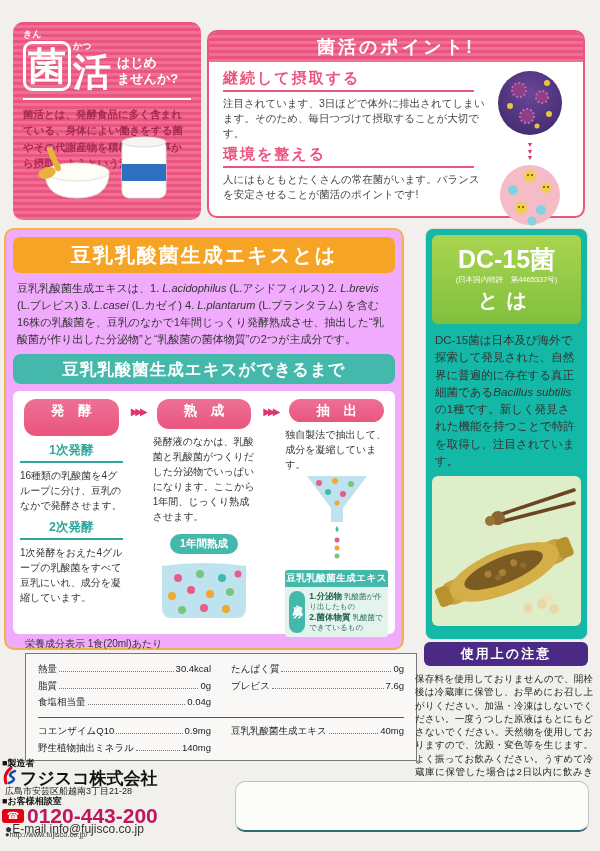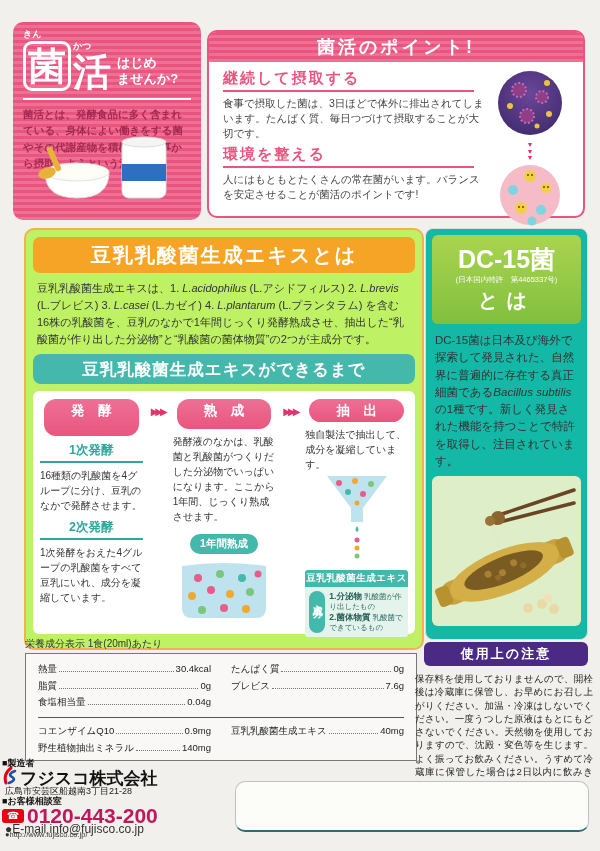--- a/index.html
+++ b/index.html
@@ -41,21 +41,21 @@
   .points-content{display:flex;padding:4px 10px 0 14px;}
   .points-left{flex:1;}
   .point-heading{color:#e9557f;font-weight:bold;font-size:15px;letter-spacing:2px;
     border-bottom:2px solid #e9557f;padding-bottom:2px;margin:3px 0 4px;width:95%;}
   .point-body{font-size:10.5px;color:#444;line-height:1.45;}
   .points-right{width:86px;display:flex;flex-direction:column;align-items:center;padding-top:4px;}
   .dots-arrow{color:#e0356a;font-size:7px;line-height:.95;text-align:center;margin:2px 0;}
 
   
   .extract-card{
-    left:24px;top:228px;width:400px;height:422px;background:#bef264;
+    left:4px;top:228px;width:400px;height:422px;background:#f0abfc;
     border:2px solid #f3b14e;border-radius:10px;box-sizing:border-box;padding:7px;
   }
   .extract-banner{background:#f6a425;border-radius:7px;color:#fff;font-weight:bold;
     font-size:20px;text-align:center;height:36px;line-height:36px;letter-spacing:2px;}
   .extract-body{font-size:11px;color:#333;line-height:1.55;padding:7px 4px 6px;font-weight:500;}
   .it{font-style:italic;}
   .process-banner{background:#44b8ab;border-radius:8px;color:#fff;font-weight:bold;
     font-size:16.5px;text-align:center;height:30px;line-height:30px;letter-spacing:1px;}
   .process-panel{background:#fff;border-radius:6px;margin-top:7px;display:flex;
     padding:8px 3px;box-sizing:border-box;height:243px;}
@@ -153,21 +153,21 @@
         <ellipse cx="10" cy="41" rx="9" ry="5.5" fill="#e8b23a" transform="rotate(-18 10 41)"></ellipse>
       </svg>
     </div>
   </div>
 
   <div class="abs points-card">
     <div class="points-banner">菌活のポイント!</div>
     <div class="points-content">
       <div class="points-left">
         <div class="point-heading">継続して摂取する</div>
-        <div class="point-body">食事で摂取した菌は、3日ほどで体外に排出されてしまいます。たんぱく質、毎日つづけて摂取することが大切です。</div>
+        <div class="point-body">注目されています、3日ほどで体外に排出されてしまいます。そのため、毎日つづけて摂取することが大切です。</div>
         <div class="point-heading">環境を整える</div>
         <div class="point-body">人にはもともとたくさんの常在菌がいます。バランスを安定させることが菌活のポイントです!</div>
       </div>
       <div class="points-right">
         <span>
           <svg width="66" height="66" viewBox="0 0 66 66">
             <defs>
               <radialGradient id="pg" cx="50%" cy="35%" r="75%">
                 <stop offset="0%" stop-color="#6b4699"></stop>
                   <stop offset="100%" stop-color="#3d2a6b"></stop>

